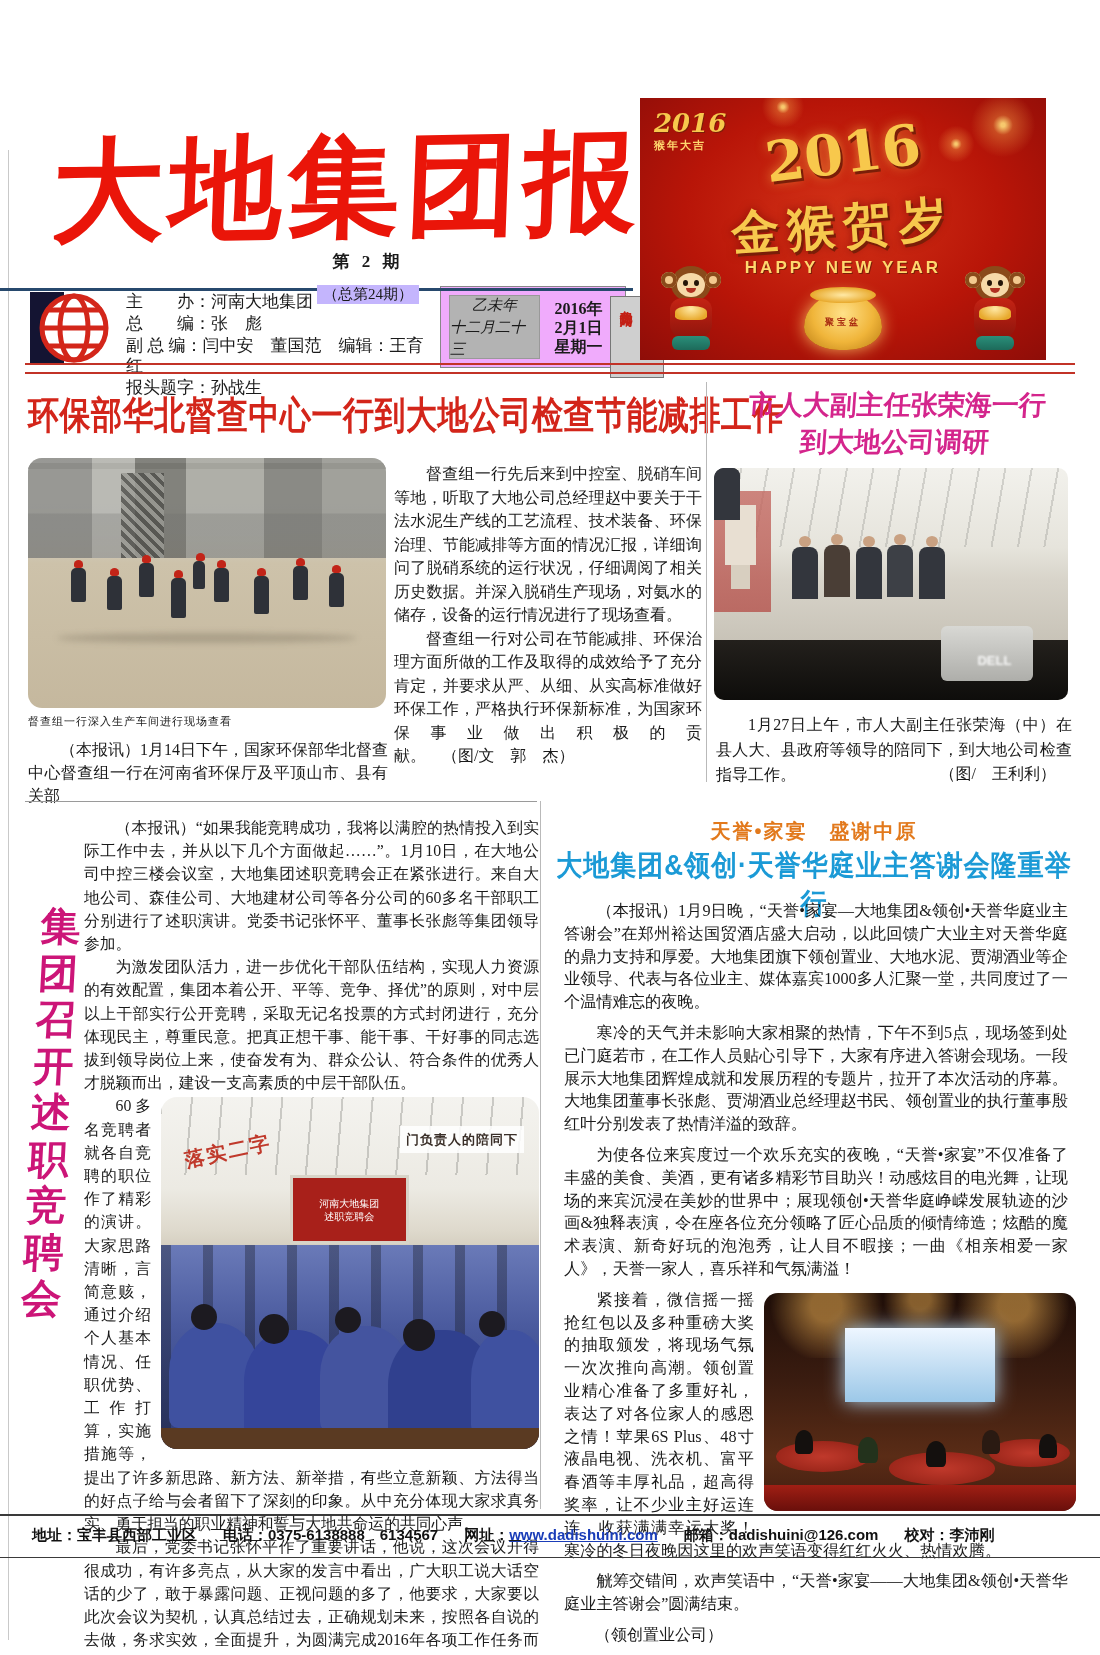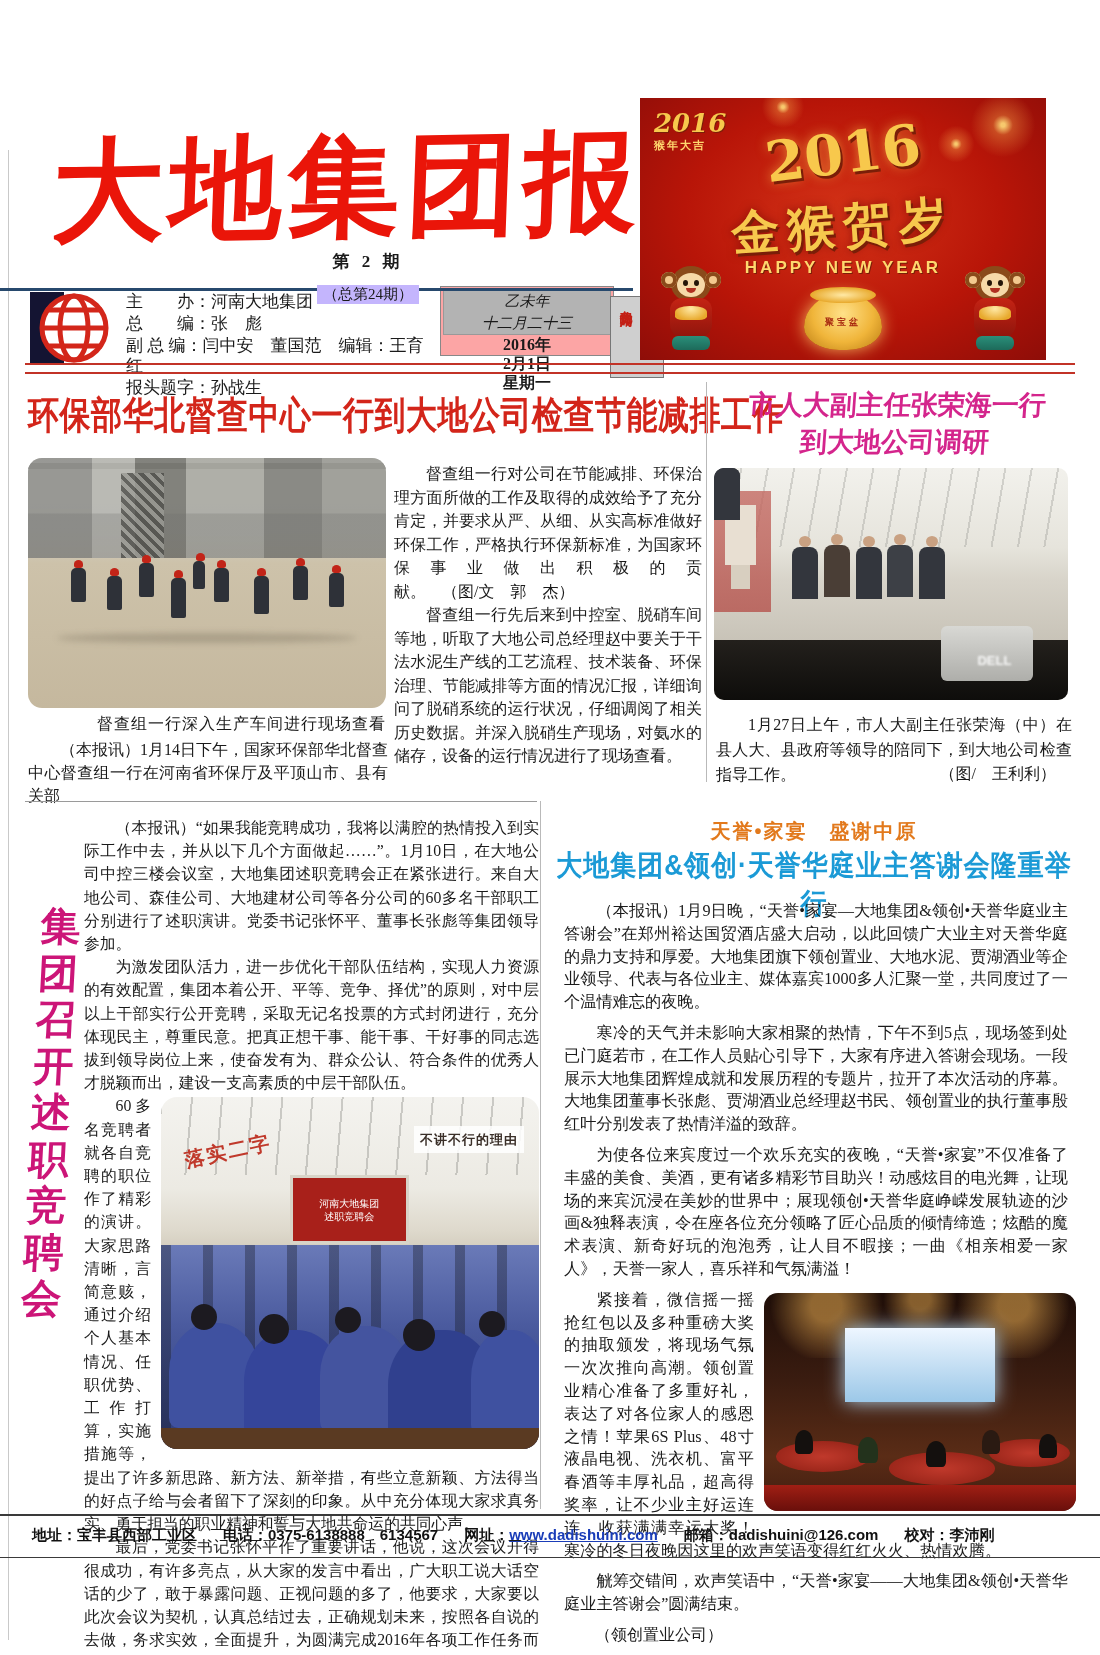--- a/index.html
+++ b/index.html
@@ -17,21 +17,21 @@
   .issue-total{display:inline-block;background:#c4b5fd;padding:0 6px;font-size:15px;margin-top:12px;}
   .navy-rule{position:absolute;left:0;top:288px;width:633px;height:3px;background:#27496d;z-index:1;}
 
   
   .logo{position:absolute;left:30px;top:292px;width:84px;height:72px;}
   .pub-lines{position:absolute;left:126px;top:292px;width:300px;font-size:17px;line-height:20px;}
   .pub-lines div{margin-bottom:2px;}
 
   
   .date-box{position:absolute;left:440px;top:286px;width:168px;height:64px;
-            border:1px solid #888;display:flex;padding:2px;background:#fca5a5;flex-direction:column;}
+            border:1px solid #888;display:flex;padding:8px;background:#f0abfc;}
   .date-lunar{flex:1.15;background:#b3b3b3;border:1px solid #999;display:flex;flex-direction:column;
               align-items:center;justify-content:center;font-style:italic;font-size:15px;line-height:22px;}
   .date-greg{flex:1;display:flex;flex-direction:column;align-items:center;justify-content:center;
              font-weight:bold;font-size:16px;line-height:19px;font-family:"Liberation Serif",serif;}
   
   .notice-box{position:absolute;left:610px;top:296px;width:48px;height:74px;background:#cfcfcf;
               border:1px solid #777;display:flex;justify-content:center;gap:3px;padding:3px 2px;}
   .notice-col{writing-mode:vertical-rl;text-orientation:upright;color:#c32016;font-size:13px;
               font-weight:bold;letter-spacing:1px;line-height:20px;}
 
@@ -104,22 +104,22 @@
   .p1-pipe{position:absolute;left:0;top:2%;width:100%;height:6px;background:#6a6a66;opacity:.7;}
   .p1-fig{position:absolute;width:15px;height:34px;border-radius:5px 5px 2px 2px;background:#2e3138;}
   .p1-fig::before{content:"";position:absolute;left:3px;top:-8px;width:9px;height:8px;border-radius:50% 50% 30% 30%;background:#c22418;}
   .p1-fig:nth-of-type(1){left:12%;top:44%;} .p1-fig:nth-of-type(2){left:22%;top:47%;}
   .p1-fig:nth-of-type(3){left:31%;top:42%;} .p1-fig:nth-of-type(4){left:40%;top:48%;height:40px;}
   .p1-fig:nth-of-type(5){left:52%;top:44%;} .p1-fig:nth-of-type(6){left:63%;top:47%;height:38px;}
   .p1-fig:nth-of-type(7){left:74%;top:43%;} .p1-fig:nth-of-type(8){left:84%;top:46%;}
   .p1-fig:nth-of-type(9){left:46%;top:41%;width:12px;height:28px;}
   .p1-shadow{position:absolute;left:8%;top:70%;width:84%;height:10px;border-radius:50%;
              background:rgba(80,70,55,.25);filter:blur(3px);}
-  .a1-caption{position:absolute;left:28px;top:714px;width:358px;text-align:right;
-              font-size:16px;letter-spacing:1px;}
+  .a1-caption{position:absolute;left:28px;top:714px;width:358px;text-align:left;
+              font-size:11px;letter-spacing:1px;}
   .a1-lead{position:absolute;left:28px;top:738px;width:360px;font-size:16px;line-height:23px;
            text-align:justify;text-indent:2em;}
   .a1-body{position:absolute;left:394px;top:462px;width:308px;font-size:16px;line-height:23.5px;
            text-align:justify;}
   .a1-body p{margin:0;text-indent:2em;}
   .a1-body p.noindent{text-indent:0;}
   .credit-inline{white-space:pre;}
 
   
   .a2-headline{position:absolute;left:714px;top:386px;width:364px;text-align:center;
@@ -325,22 +325,22 @@
     <span class="p1-fig"></span>
     <span class="p1-fig"></span>
     <span class="p1-fig"></span>
     <span class="p1-fig"></span>
     <span class="p1-fig"></span>
     <span class="p1-fig"></span>
   </div>
   <div class="a1-caption">督查组一行深入生产车间进行现场查看</div>
   <div class="a1-lead">（本报讯）1月14日下午，国家环保部华北督查中心督查组一行在河南省环保厅及平顶山市、县有关部</div>
   <div class="a1-body">
+    <p>督查组一行先后来到中控室、脱硝车间等地，听取了大地公司总经理赵中要关于干法水泥生产线的工艺流程、技术装备、环保治理、节能减排等方面的情况汇报，详细询问了脱硝系统的运行状况，仔细调阅了相关历史数据。并深入脱硝生产现场，对氨水的储存，设备的运行情况进行了现场查看。</p>
     <p><span>督查组一行对公司在节能减排、环保治理方面所做的工作及取得的成效给予了充分肯定，并要求从严、从细、从实高标准做好环保工作，严格执行环保新标准，为国家环保事业做出积极的贡献。</span><span class="credit-inline">　（图/文　郭　杰）</span></p>
-    <p>督查组一行先后来到中控室、脱硝车间等地，听取了大地公司总经理赵中要关于干法水泥生产线的工艺流程、技术装备、环保治理、节能减排等方面的情况汇报，详细询问了脱硝系统的运行状况，仔细调阅了相关历史数据。并深入脱硝生产现场，对氨水的储存，设备的运行情况进行了现场查看。</p>
   </div>
 
   <div class="vdiv1"></div>
 
   <div class="a2-headline">
     <div>市人大副主任张荣海一行</div>
     <div>到大地公司调研</div>
   </div>
   <div class="photo2">
     <div class="p2-ceil"></div>
@@ -363,21 +363,21 @@
   <div class="hdiv1"></div>
   <div class="vdiv2"></div>
 
   <div class="a3-vtitle">集团召开述职竞聘会</div>
   <div class="a3-body">
     <p>（本报讯）“如果我能竞聘成功，我将以满腔的热情投入到实际工作中去，并从以下几个方面做起……”。1月10日，在大地公司中控三楼会议室，大地集团述职竞聘会正在紧张进行。来自大地公司、森佳公司、大地建材公司等各分公司的60多名干部职工分别进行了述职演讲。党委书记张怀平、董事长张彪等集团领导参加。</p>
     <p>为激发团队活力，进一步优化干部队伍结构，实现人力资源的有效配置，集团本着公开、平等、竞争、择优”的原则，对中层以上干部实行公开竞聘，采取无记名投票的方式封闭进行，充分体现民主，尊重民意。把真正想干事、能干事、干好事的同志选拔到领导岗位上来，使奋发有为、群众公认、符合条件的优秀人才脱颖而出，建设一支高素质的中层干部队伍。</p>
     <div class="photo3">
       <div class="p3-lights"></div>
       <div class="p3-banner-left">落实二字</div>
-      <div class="p3-banner-right">不讲不行的理由</div>
+      <div class="p3-banner-right">门负责人的陪同下</div>
       <div class="p3-screen">
         <span>河南大地集团</span>
         <span>述职竞聘会</span>
       </div>
       <div class="p3-crowd"></div>
       <span class="p3-shoulder s1"></span>
       <span class="p3-shoulder s2"></span>
       <span class="p3-shoulder s3"></span>
       <span class="p3-shoulder s4"></span>
       <span class="p3-shoulder s5"></span>

